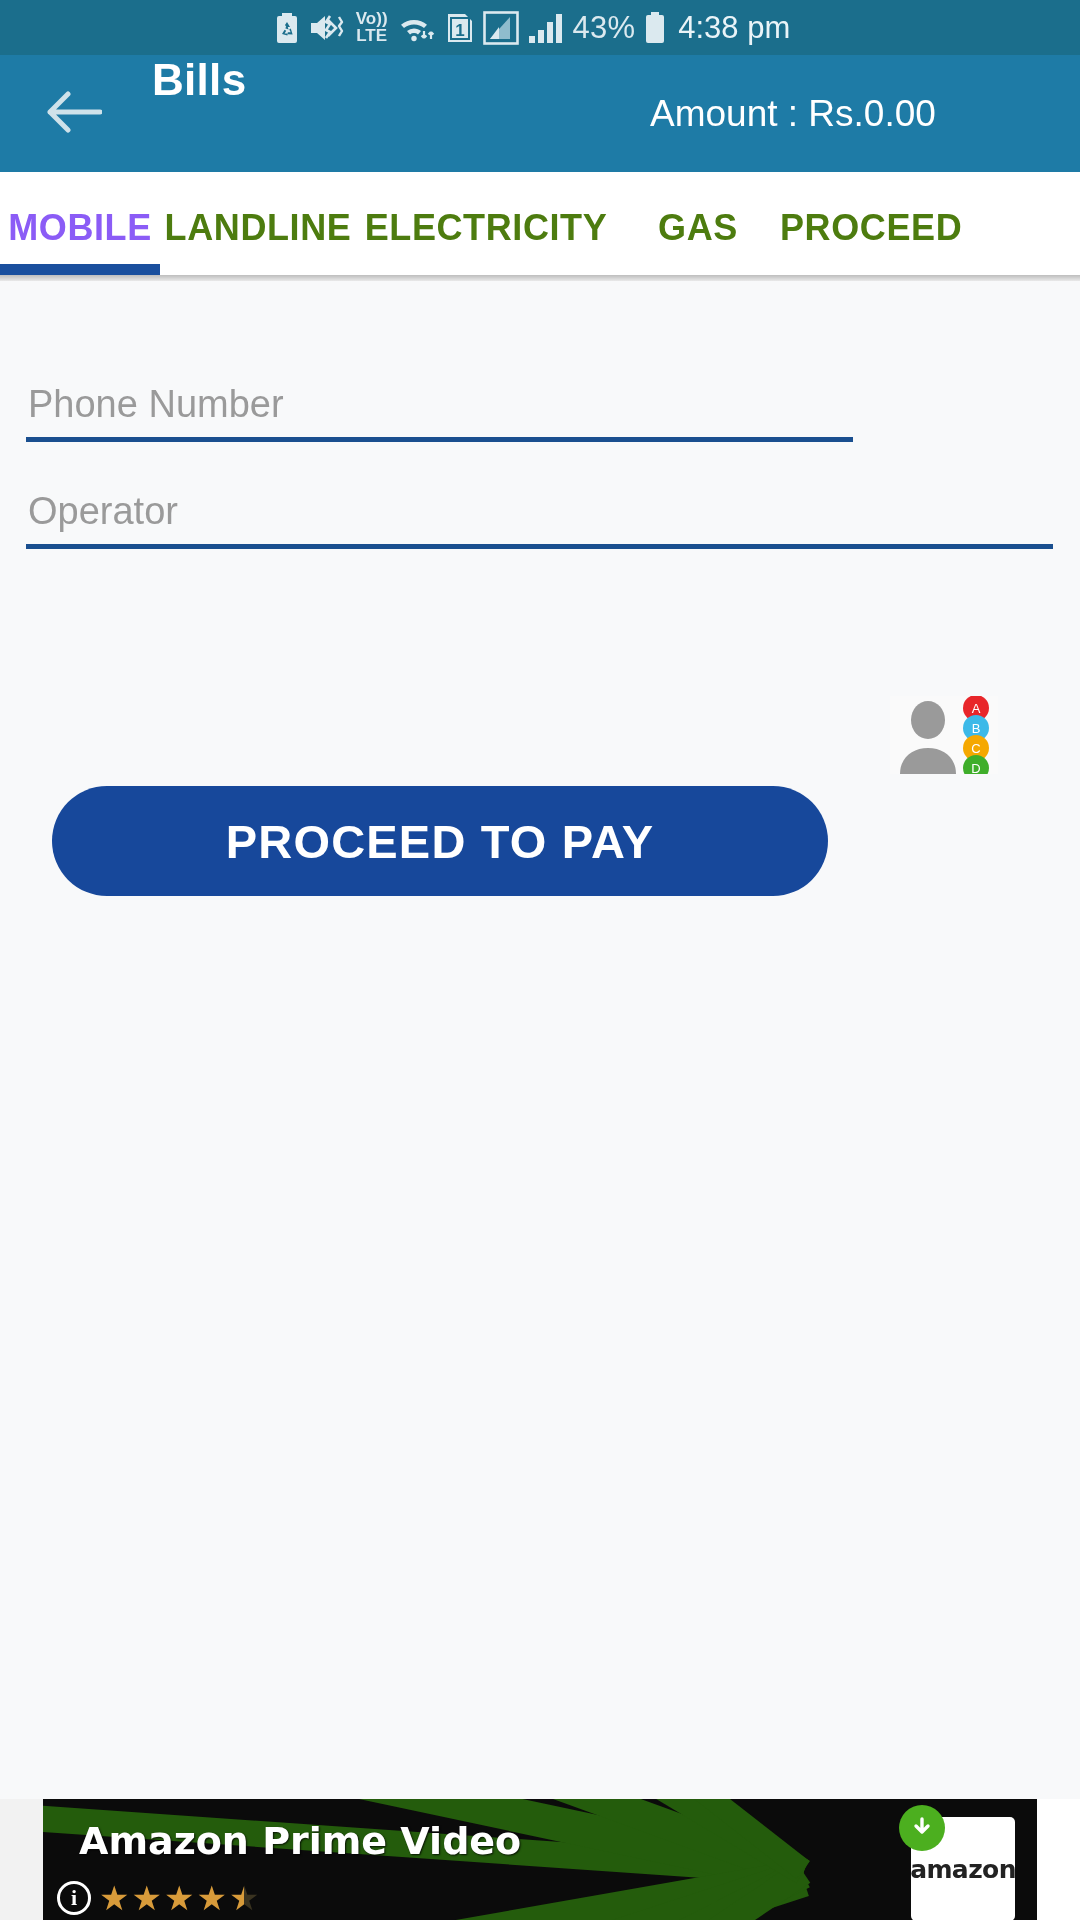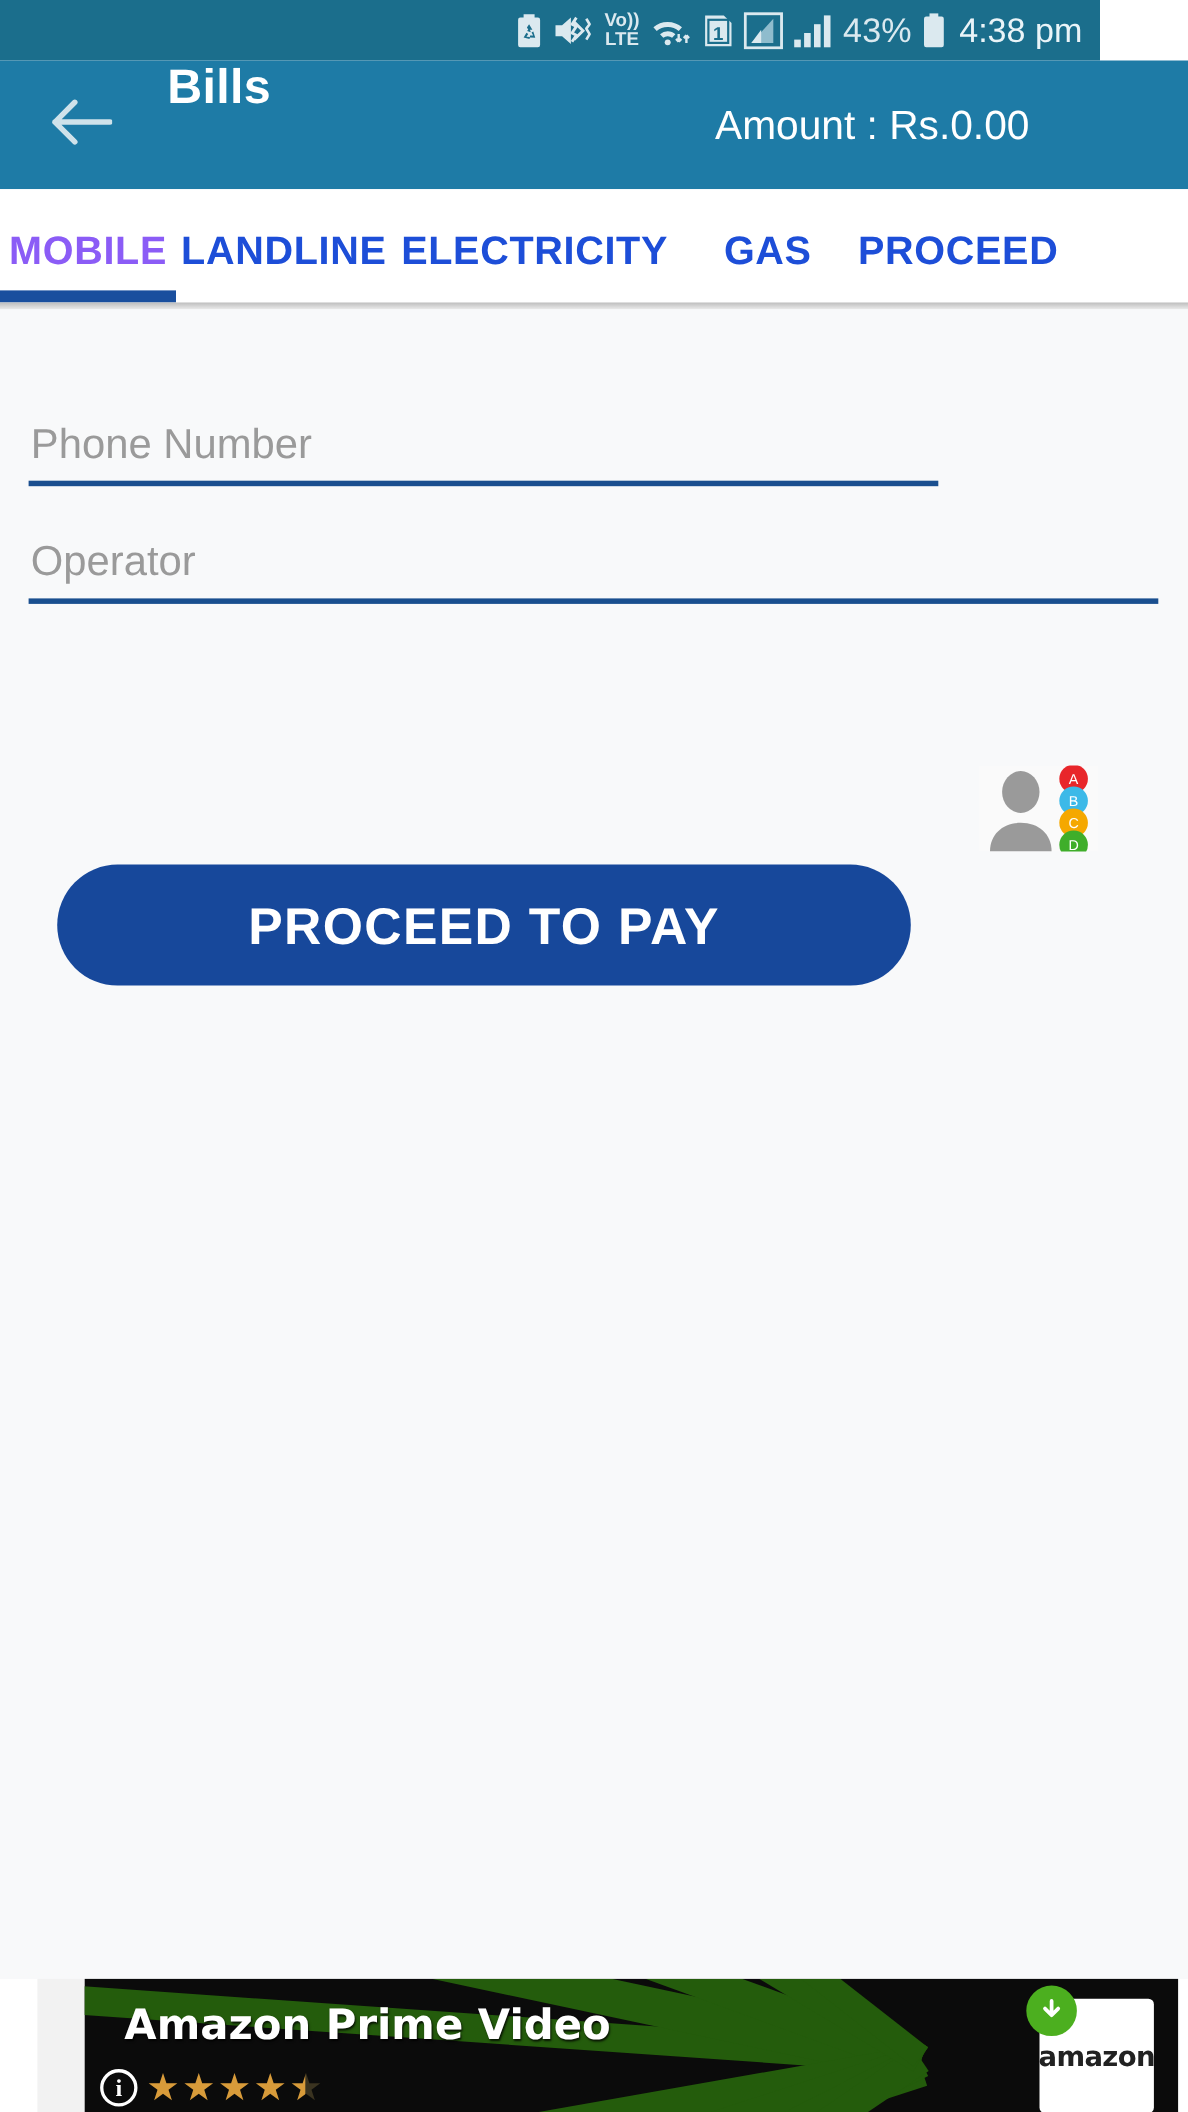--- a/index.html
+++ b/index.html
@@ -6,23 +6,23 @@
   html,body { width:1080px; height:1920px; }
   body {
     font-family:"Liberation Sans", sans-serif;
     background:#ffffff;
     overflow:hidden;
     position:relative;
   }
 
   
   .statusbar {
-    position:absolute; top:0; left:0; width:1000px; height:55px;
+    position:absolute; top:0; left:0; width:1080px; height:55px;
     background:#1b6e8c;
-    display:flex; align-items:center; justify-content:flex-end;
+    display:flex; align-items:center; justify-content:center;
     padding-right:16px; gap:9px;
   }
   .sb-ico { display:flex; align-items:center; justify-content:center; }
   .sb-text {
     color:#dbe9ef; font-size:31px; font-weight:400;
     letter-spacing:0.2px; line-height:1;
   }
   .sb-time { color:#eaf4f8; font-size:31px; margin-left:3px; }
 
   
@@ -47,21 +47,21 @@
   
   .tabbar {
     position:absolute; top:172px; left:0; width:1080px; height:103px;
     background:#ffffff; overflow:hidden;
   }
   .tabstrip {
     display:flex; align-items:flex-end; height:91px;
     white-space:nowrap; padding-bottom:14px;
   }
   .tab {
-    font-size:36px; font-weight:bold; color:#1d4ed8;
+    font-size:36px; font-weight:bold; color:#4d7c0f;
     letter-spacing:0.6px; flex:0 0 auto; text-align:center;
   }
   .tab.active { color:#8b5cf6; }
   .tab-mobile     { width:160px; }
   .tab-landline   { width:196px; }
   .tab-electricity{ width:260px; }
   .tab-gas        { width:164px; }
   .tab-insurance  { width:260px; text-align:left; }
   .tab-indicator {
     position:absolute; bottom:0; left:0; width:160px; height:11px;
@@ -106,21 +106,20 @@
     border:none; cursor:pointer;
   }
   .proceed-label {
     color:#ffffff; font-size:47px; font-weight:bold; letter-spacing:1.2px;
   }
 
   
   .ad-wrap {
     position:absolute; left:0; bottom:0; width:984px; height:121px;
     background:#f2f2f2;
-    margin-left:34px;
   }
   .ad-banner {
     position:absolute; left:43px; bottom:0; width:994px; height:121px;
     background:#0b0b0b; overflow:hidden;
   }
   .ray {
     position:absolute; left:760px; top:60px;
     width:1300px; height:26px; background:#245c0c;
     transform-origin:0 50%;
   }

